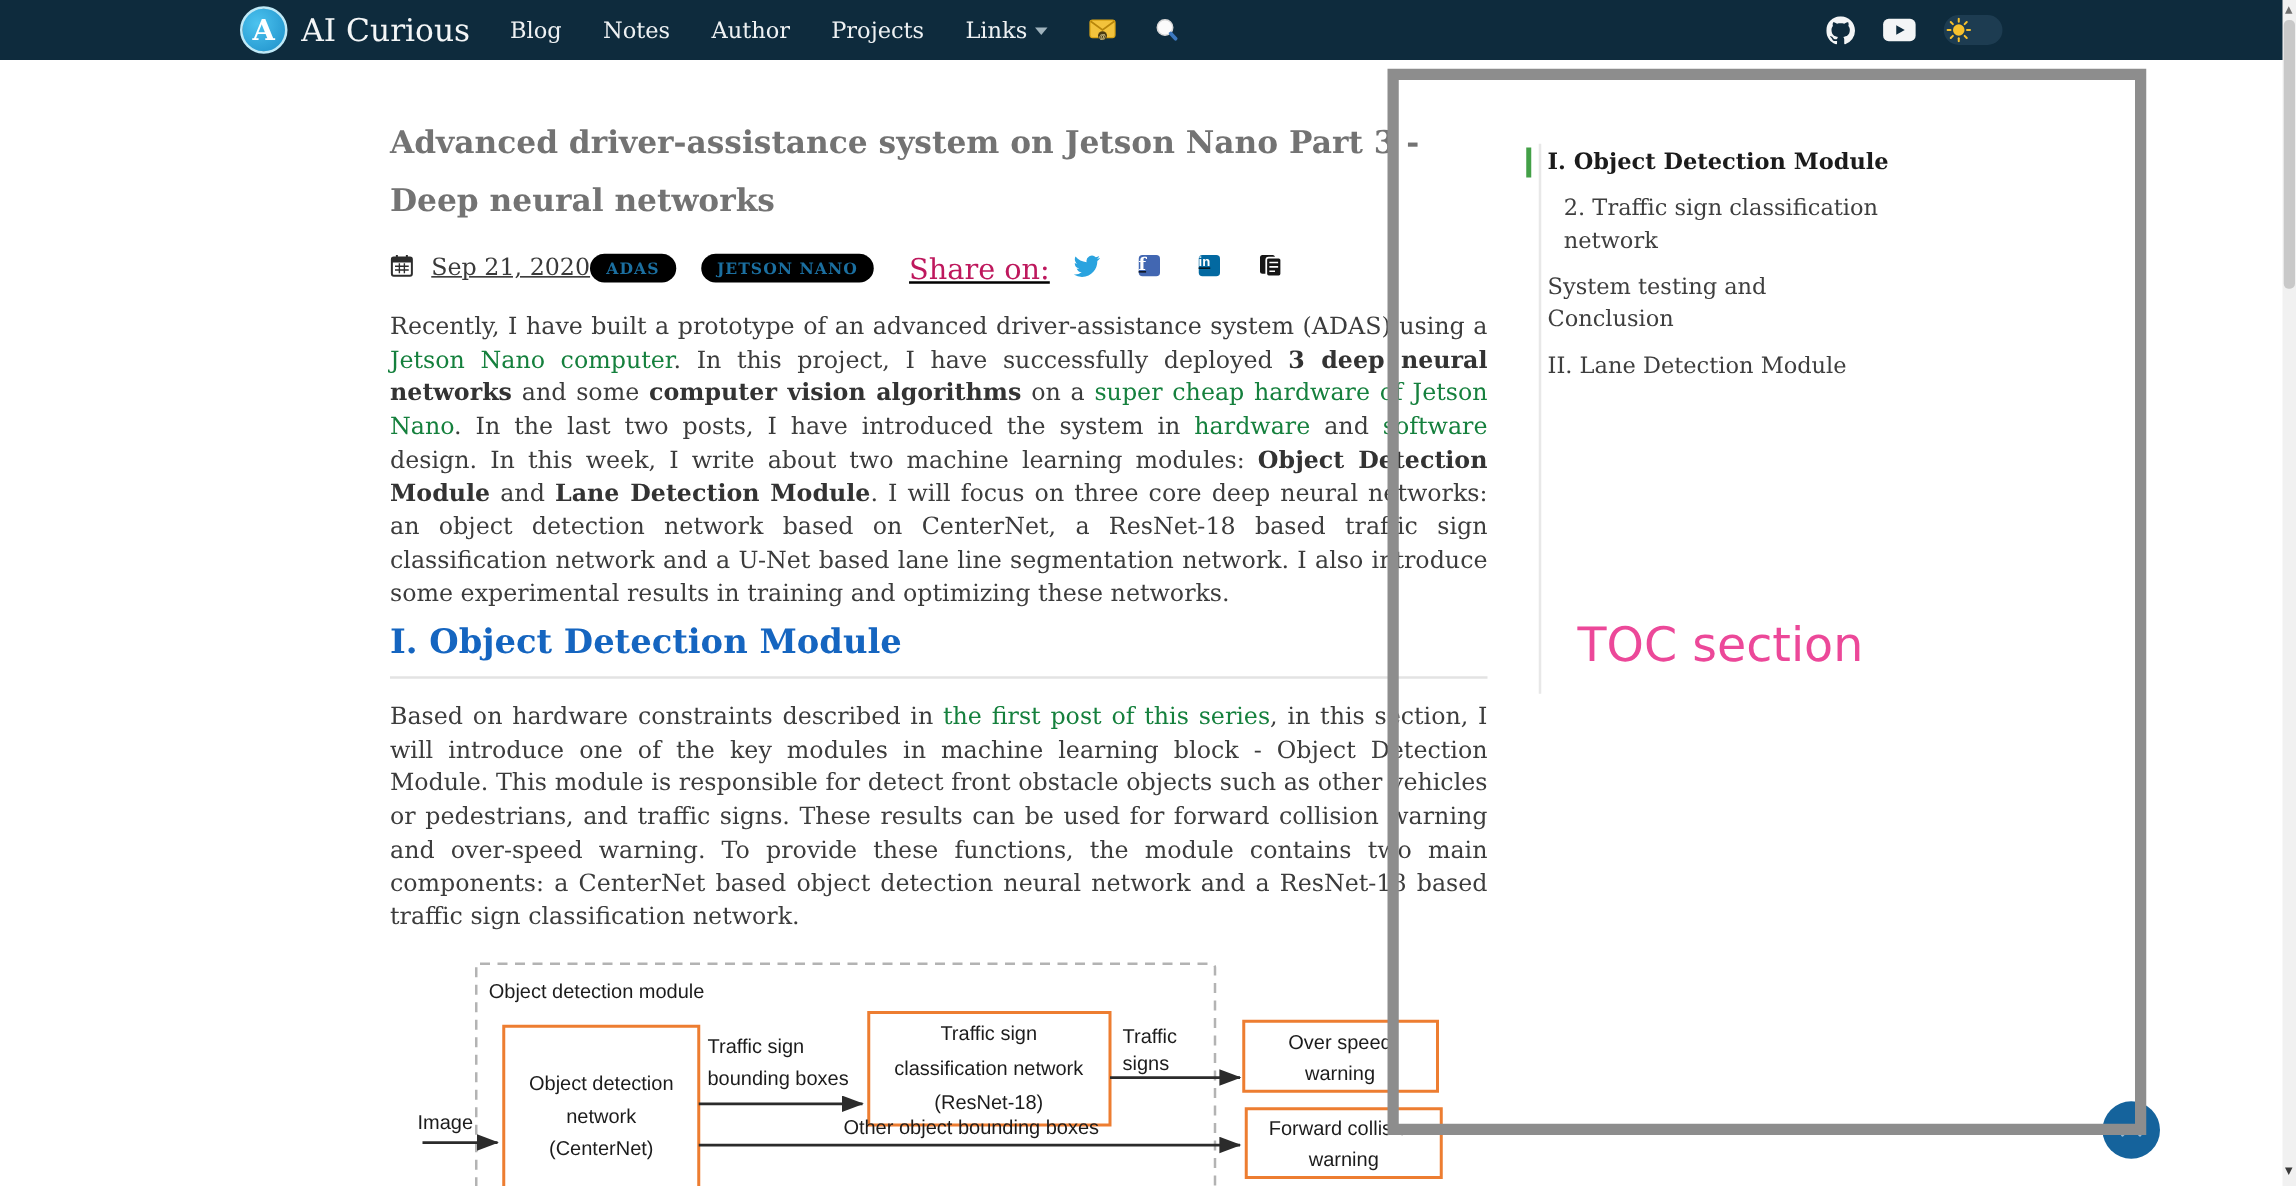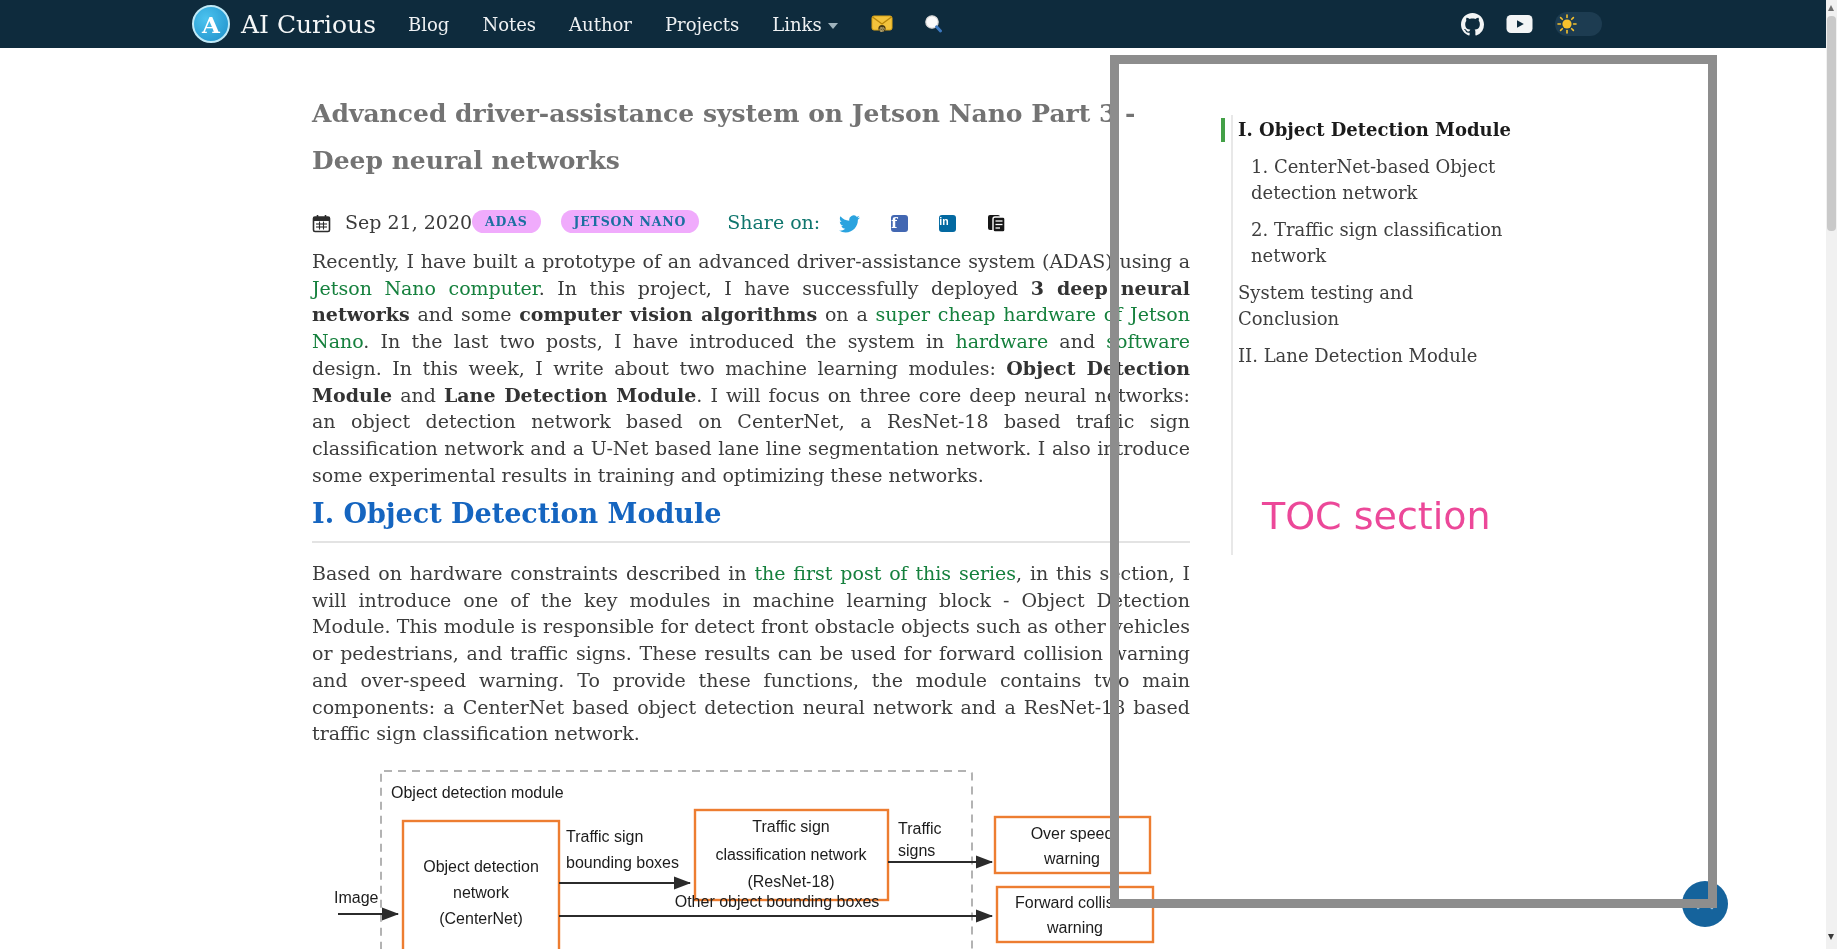--- a/index.html
+++ b/index.html
@@ -28,28 +28,28 @@
                display:flex; align-items:center; gap:22px; }
   .nav-right svg { display:block; cursor:pointer; }
   .toggle-pill { width:47px; height:24px; border-radius:12px; background:#1d3c51;
                  position:relative; cursor:pointer; }
   .toggle-pill svg { position:absolute; left:2px; top:2px; }
 
   
   .article-title { position:absolute; left:312px; top:90px; width:860px;
                    font-size:25px; line-height:47px; font-weight:bold; color:#737373; }
   .meta-row { position:absolute; left:312px; top:203px; height:30px;
-              display:flex; align-items:flex-end; }
+              display:flex; align-items:flex-start;text-decoration:underline; }
   .meta-date { font-size:19px; color:#3a3a3a; margin-left:14px; }
-  .tag-pill { height:23px; border-radius:12px; background:#f0abfc; color:#1b6fa0;
+  .tag-pill { height:23px; border-radius:12px; background:#000000; color:#1b6fa0;
               font-size:12.5px; font-weight:bold; letter-spacing:.8px;
               display:flex; align-items:center; padding:0 13px; cursor:pointer; }
   .tag-pill + .tag-pill { margin-left:20px; }
   .tag-pill:first-of-type { margin-left:17px; }
-  .share-label { font-size:19px; color:#0f766e; margin-left:28px; }
+  .share-label { font-size:23px; color:#be185d; margin-left:28px; }
   .share-icons { display:flex; align-items:center; gap:31px; margin-left:19px; }
   .share-icons svg, .share-icons .sq { display:block; cursor:pointer; }
   .sq { width:17px; height:17px; border-radius:3px; color:#fff;
         font-family:"Liberation Sans", sans-serif; font-weight:bold;
         display:flex; align-items:center; justify-content:center; }
   .sq.fb { background:#4267b2; font-size:14px; font-family:"DejaVu Serif",serif; }
   .sq.li { background:#0369a1; font-size:10.5px; }
 
   .body-par { position:absolute; left:312px; width:878px; font-size:19px;
               line-height:26.7px; color:#3c3c3c; text-align:justify; }
@@ -237,21 +237,20 @@
   <text x="447" y="151" text-anchor="middle">Other object bounding boxes</text>
   <line class="edge" x1="229" y1="160" x2="662" y2="160" marker-end="url(#ah)"></line>
 
   <rect class="nbox" x="667" y="131" width="156" height="55"></rect>
   <text x="745" y="152" text-anchor="middle">Forward collision</text>
   <text x="745" y="177" text-anchor="middle">warning</text>
 </svg>
 
 <aside class="toc">
   <div class="toc-item active">I. Object Detection Module</div>
-  <div class="toc-item level2">1. CenterNet-based Object detection network</div>
   <div class="toc-item level2">2. Traffic sign classification network</div>
   <div class="toc-item">System testing and Conclusion</div>
   <div class="toc-item">II. Lane Detection Module</div>
 </aside>
 <div class="toc-active-bar"></div>
 
 <div class="scrolltop-btn">
   <svg width="18" height="12" viewBox="0 0 18 12">
     <polyline points="2,10 9,3 16,10" fill="none" stroke="#ffffff" stroke-opacity="0.55" stroke-width="2.5" stroke-linecap="round" stroke-linejoin="round"></polyline>
   </svg>

